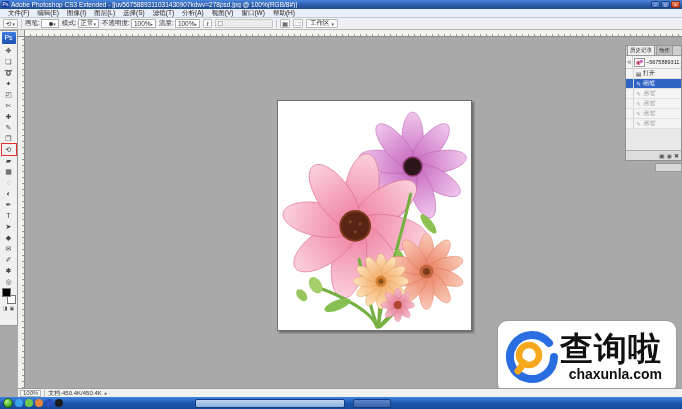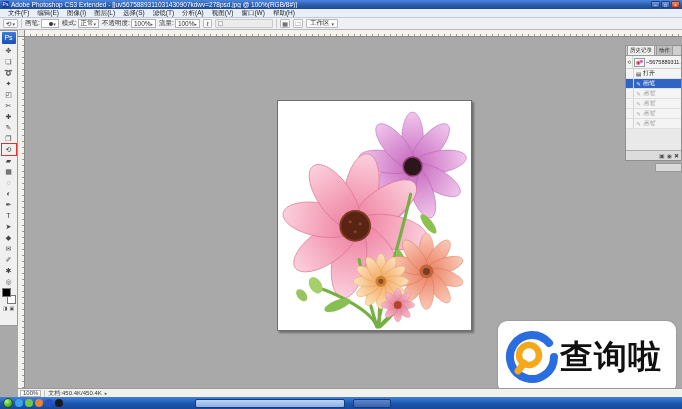--- a/index.html
+++ b/index.html
@@ -480,20 +480,21 @@
   <div class="panel-stub"></div>
 
   <div class="watermark">
     <svg width="54" height="54" viewBox="0 0 54 54">
       <path d="M 45 13 A 22 22 0 1 0 50 27" fill="none" stroke="#2a6de0" stroke-width="8" stroke-linecap="round"></path>
       <circle cx="25" cy="25" r="10" fill="none" stroke="#f6a81c" stroke-width="6.5"></circle>
       <line x1="20" y1="33" x2="14" y2="41" stroke="#f6a81c" stroke-width="7" stroke-linecap="round"></line>
     </svg>
     <div class="wm-text">
       <span class="wm-brand">查询啦</span>
+      <span class="wm-domain">chaxunla.com</span>
     </div>
   </div>
 
   <div class="statusbar">
     <div class="zoom-box">
       <span>100%</span>
     </div>
     <div class="status-sep"></div>
     <span>文档:450.4K/450.4K</span>
     <span class="caret">▸</span>

